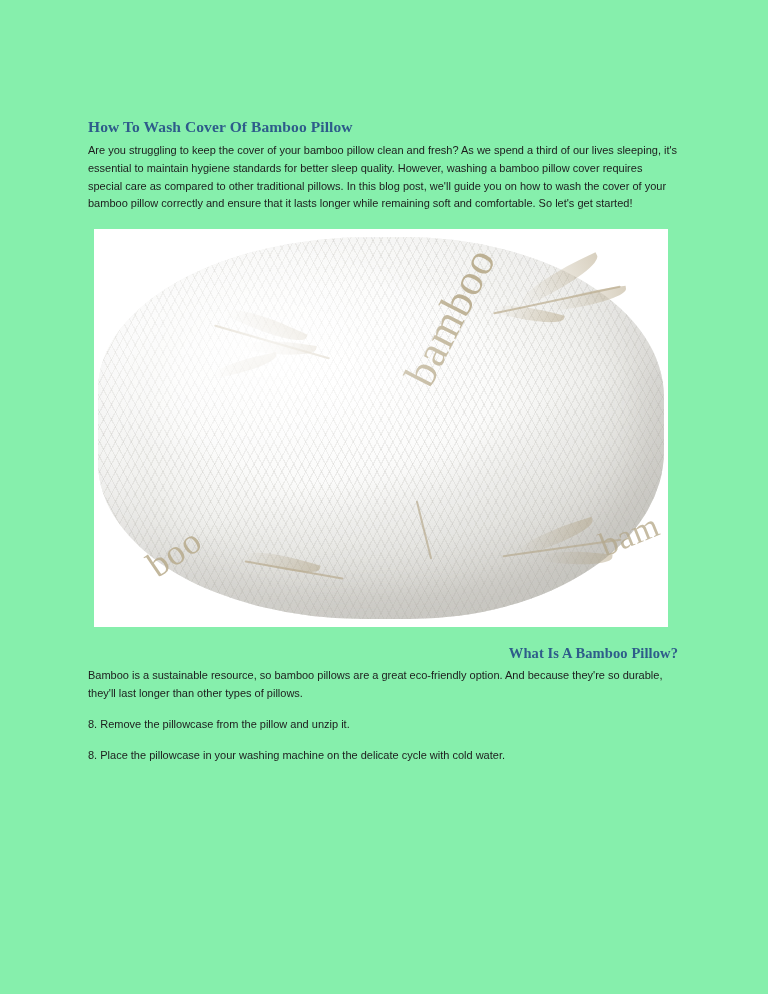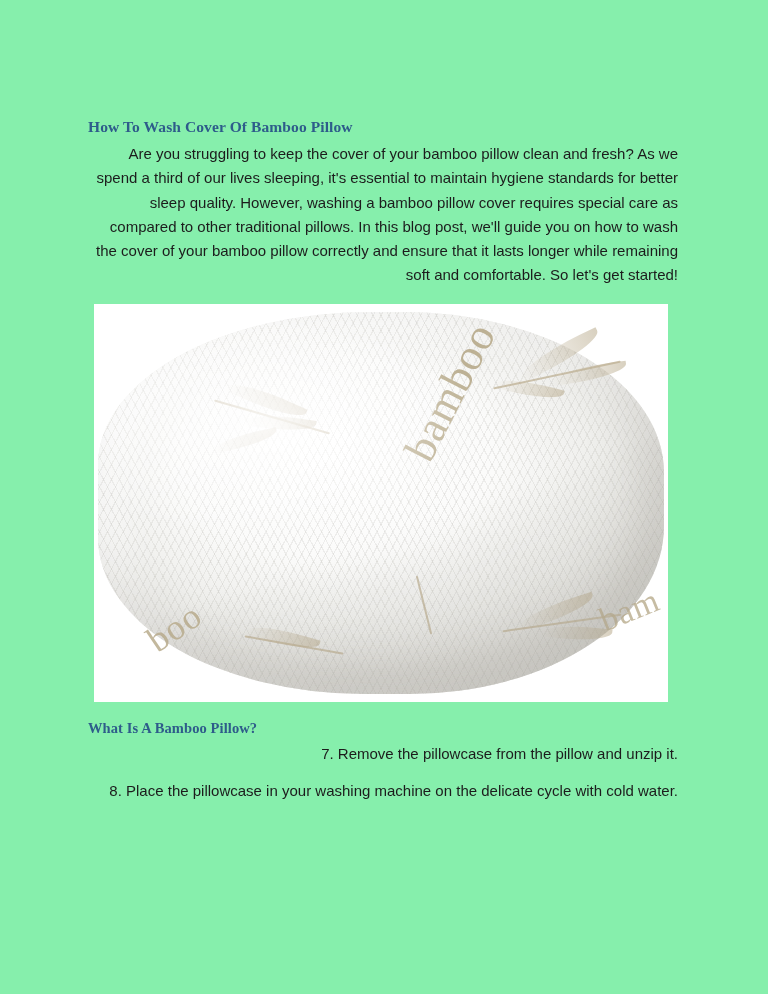--- a/index.html
+++ b/index.html
@@ -36,27 +36,28 @@
     margin: 0 0 6px 0;
     letter-spacing: 0.1px;
   }
   h2.section-title {
     font-family: "Liberation Serif", serif;
     font-size: 14.5px;
     font-weight: bold;
     color: #2e5c8a;
     margin: 0 0 5px 0;
     letter-spacing: 0.1px;
+    text-align: right;
   }
   p.body-text {
-    font-size: 15px;
+    font-size: 11px;
     line-height: 1.62;
     margin: 0 0 13px 0;
     color: #1c1c1c;
-    text-align: right;
+    text-align: left;
   }
   p.body-text.tight {
     margin-bottom: 0;
   }
   a.inline-link {
     color: #1e4fa8;
     font-weight: bold;
     text-decoration: underline;
   }
   .figure {
@@ -201,20 +202,21 @@
         <div class="brand-word brand-right">bam</div>
         <div class="brand-word brand-left">boo</div>
 
         <div class="pillow-shade"></div>
       </div>
     </div>
 
     <h2 class="section-title">What Is A Bamboo Pillow?</h2>
 
 
-
-
-    <p class="body-text">7. Remove the pillowcase from the pillow and unzip it.</p>
+    <p class="body-text">Bamboo is a sustainable resource, so bamboo pillows are a great eco-friendly option. And because they're so durable, they'll last longer than other types of pillows.</p>
+
+
+    <p class="body-text">8. Remove the pillowcase from the pillow and unzip it.</p>
 
     <p class="body-text tight">8. Place the pillowcase in your washing machine on the delicate cycle with cold water.</p>
 
   </div>
 </div>
 
 </body></html>

